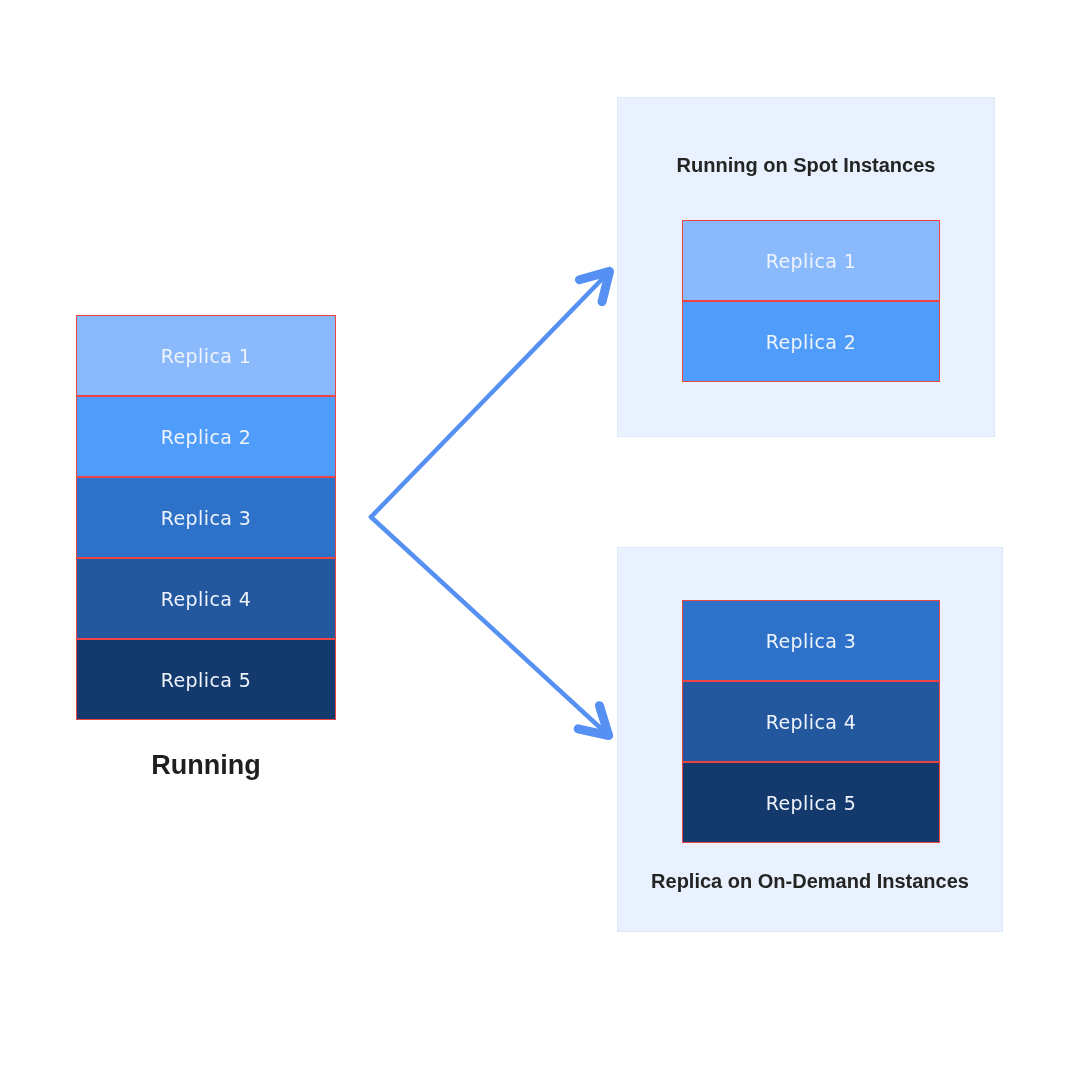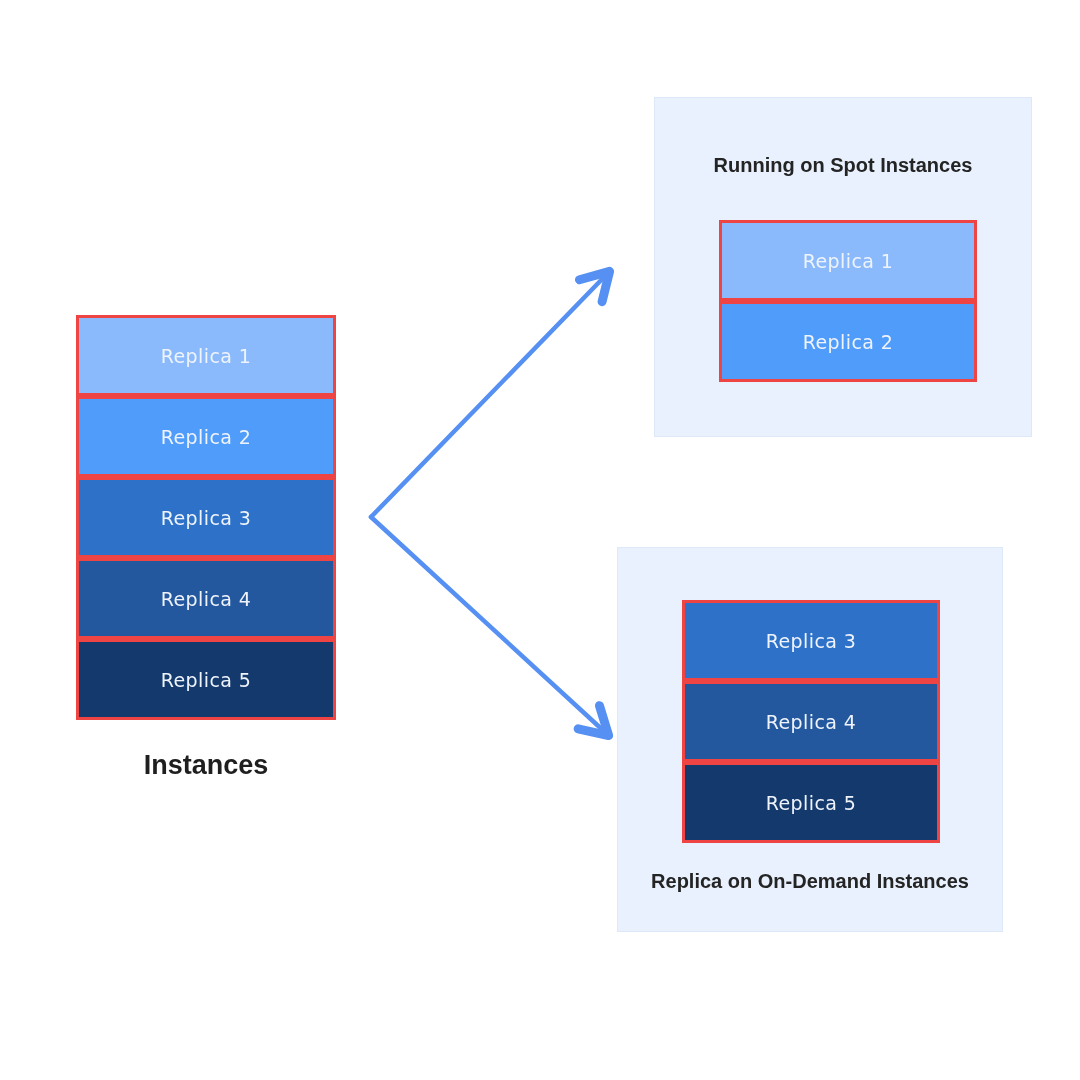--- a/index.html
+++ b/index.html
@@ -20,21 +20,21 @@
   .workload-stack {
     position: absolute;
     left: 76px;
     top: 315px;
     width: 260px;
   }
   .replica-band {
     width: 100%;
     height: 81px;
     box-sizing: border-box;
-    border: 3px solid #ef4444;
+    border: 1px solid #ef4444;
     display: flex;
     align-items: center;
     justify-content: center;
     font-family: "DejaVu Sans", sans-serif;
     font-size: 19px;
     letter-spacing: 0.4px;
     color: #eff3fb;
   }
   .workload-label {
     position: absolute;
@@ -48,21 +48,21 @@
   }
 
   
   .panel {
     position: absolute;
     box-sizing: border-box;
     background: #e8f1fd;
     border: 1px solid #dde9f9;
   }
   .panel-spot {
-    left: 654px;
+    left: 617px;
     top: 97px;
     width: 378px;
     height: 340px;
   }
   .panel-ondemand {
     left: 617px;
     top: 547px;
     width: 386px;
     height: 385px;
   }
@@ -111,21 +111,21 @@
     <div class="replica-band" style="background-color: rgb(45, 114, 200);">
       <span>Replica 3</span>
     </div>
     <div class="replica-band" style="background-color: rgb(35, 88, 158);">
       <span>Replica 4</span>
     </div>
     <div class="replica-band" style="background-color: rgb(20, 58, 109);">
       <span>Replica 5</span>
     </div>
   </div>
-  <div class="workload-label">Instances</div>
+  <div class="workload-label">Running</div>
 
   <svg class="arrows-svg" viewBox="0 0 1080 1080" xmlns="http://www.w3.org/2000/svg">
     <defs>
       <marker id="arrowhead" markerWidth="9" markerHeight="9" refX="6.5" refY="4.5" orient="auto">
         <path d="M1,1 L7,4.5 L1,8" fill="none" stroke="#5590f2" stroke-width="2" stroke-linecap="round" stroke-linejoin="round"></path>
       </marker>
     </defs>
     <line x1="371" y1="517" x2="608" y2="273" stroke="#5590f2" stroke-width="4.5" stroke-linecap="round" marker-end="url(#arrowhead)"></line>
     <line x1="371" y1="517" x2="607" y2="734" stroke="#5590f2" stroke-width="4.5" stroke-linecap="round" marker-end="url(#arrowhead)"></line>
   </svg>

